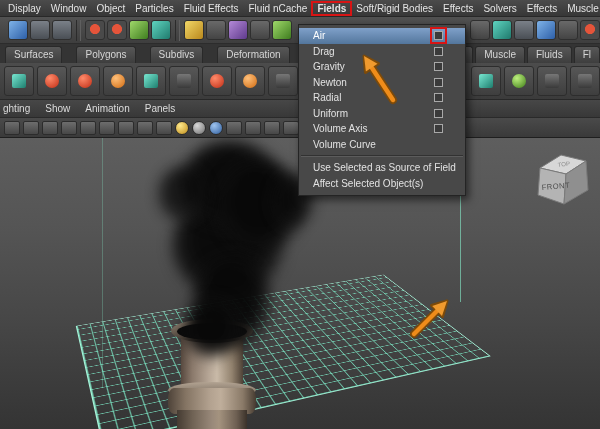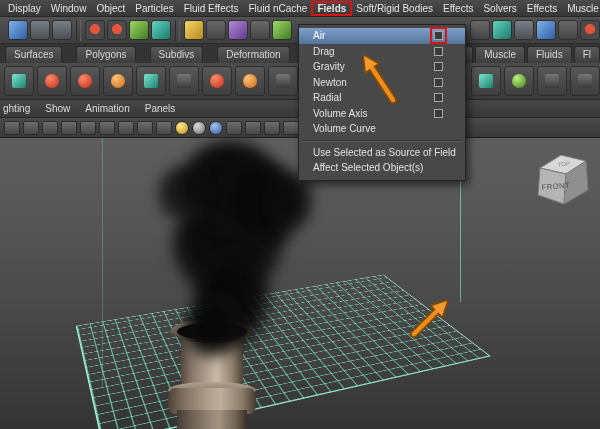--- a/index.html
+++ b/index.html
@@ -265,20 +265,24 @@
     </div>
     <div class="ditem">
       <span>Newton</span>
       <span class="opt"></span>
     </div>
     <div class="ditem">
       <span>Radial</span>
       <span class="opt"></span>
     </div>
     <div class="ditem">
+      <span>Uniform</span>
+      <span class="opt"></span>
+    </div>
+    <div class="ditem">
       <span>Volume Axis</span>
       <span class="opt"></span>
     </div>
     <div class="ditem">
       <span>Volume Curve</span>
     </div>
     <div class="dsep"></div>
     <div class="ditem">
       <span>Use Selected as Source of Field</span>
     </div>

